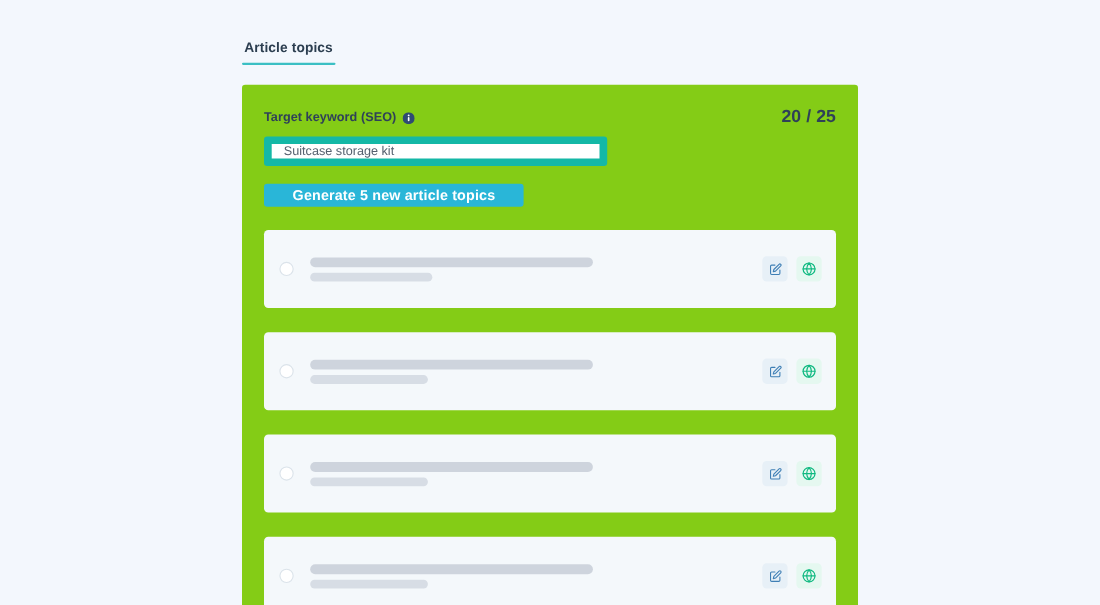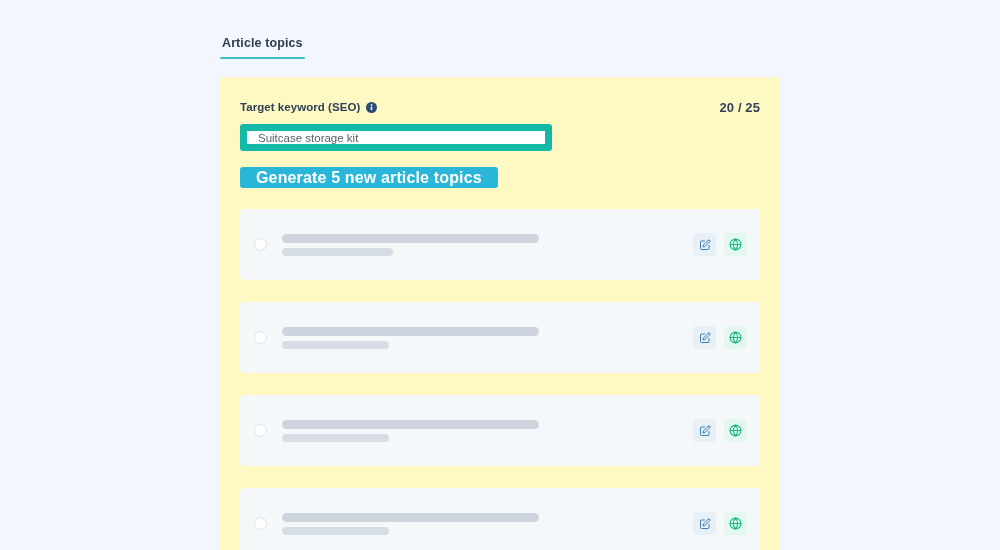--- a/index.html
+++ b/index.html
@@ -53,21 +53,21 @@
     border-radius: 2px;
   }
 
   
   .card {
     position: absolute;
     left: 220px;
     top: 77px;
     width: 560px;
     height: 473px;
-    background: #fef9c3;
+    background: #84cc16;
     border-radius: 3px 3px 0 0;
   }
 
   .card-inner {
     padding: 22px 20px 0 20px;
   }
 
   
   .field-head {
     display: flex;
@@ -92,21 +92,21 @@
 
   .info-icon {
     display: inline-flex;
     width: 11px;
     height: 11px;
     cursor: pointer;
     flex: none;
   }
 
   .char-count {
-    font-size: 13px;
+    font-size: 16px;
     font-weight: bold;
     color: #2f4158;
     letter-spacing: .1px;
   }
 
   
   .kw-input {
     display: block;
     width: 312px;
     height: 27px;
@@ -121,27 +121,27 @@
   }
   .kw-input::placeholder { color: #a8b1bd; }
 
   
   .generate-btn {
     margin-top: 16px;
     display: inline-flex;
     align-items: center;
     justify-content: center;
     height: 21px;
-    padding: 0 16px;
+    padding: 0 26px;
     border: none;
     border-radius: 3px;
     background: #29b6d8;
     color: #ffffff;
     font-family: "Liberation Sans", sans-serif;
-    font-size: 16px;
+    font-size: 13px;
     font-weight: bold;
     letter-spacing: .15px;
     cursor: pointer;
     white-space: nowrap;
   }
 
   
   .topics {
     margin-top: 21px;
   }

